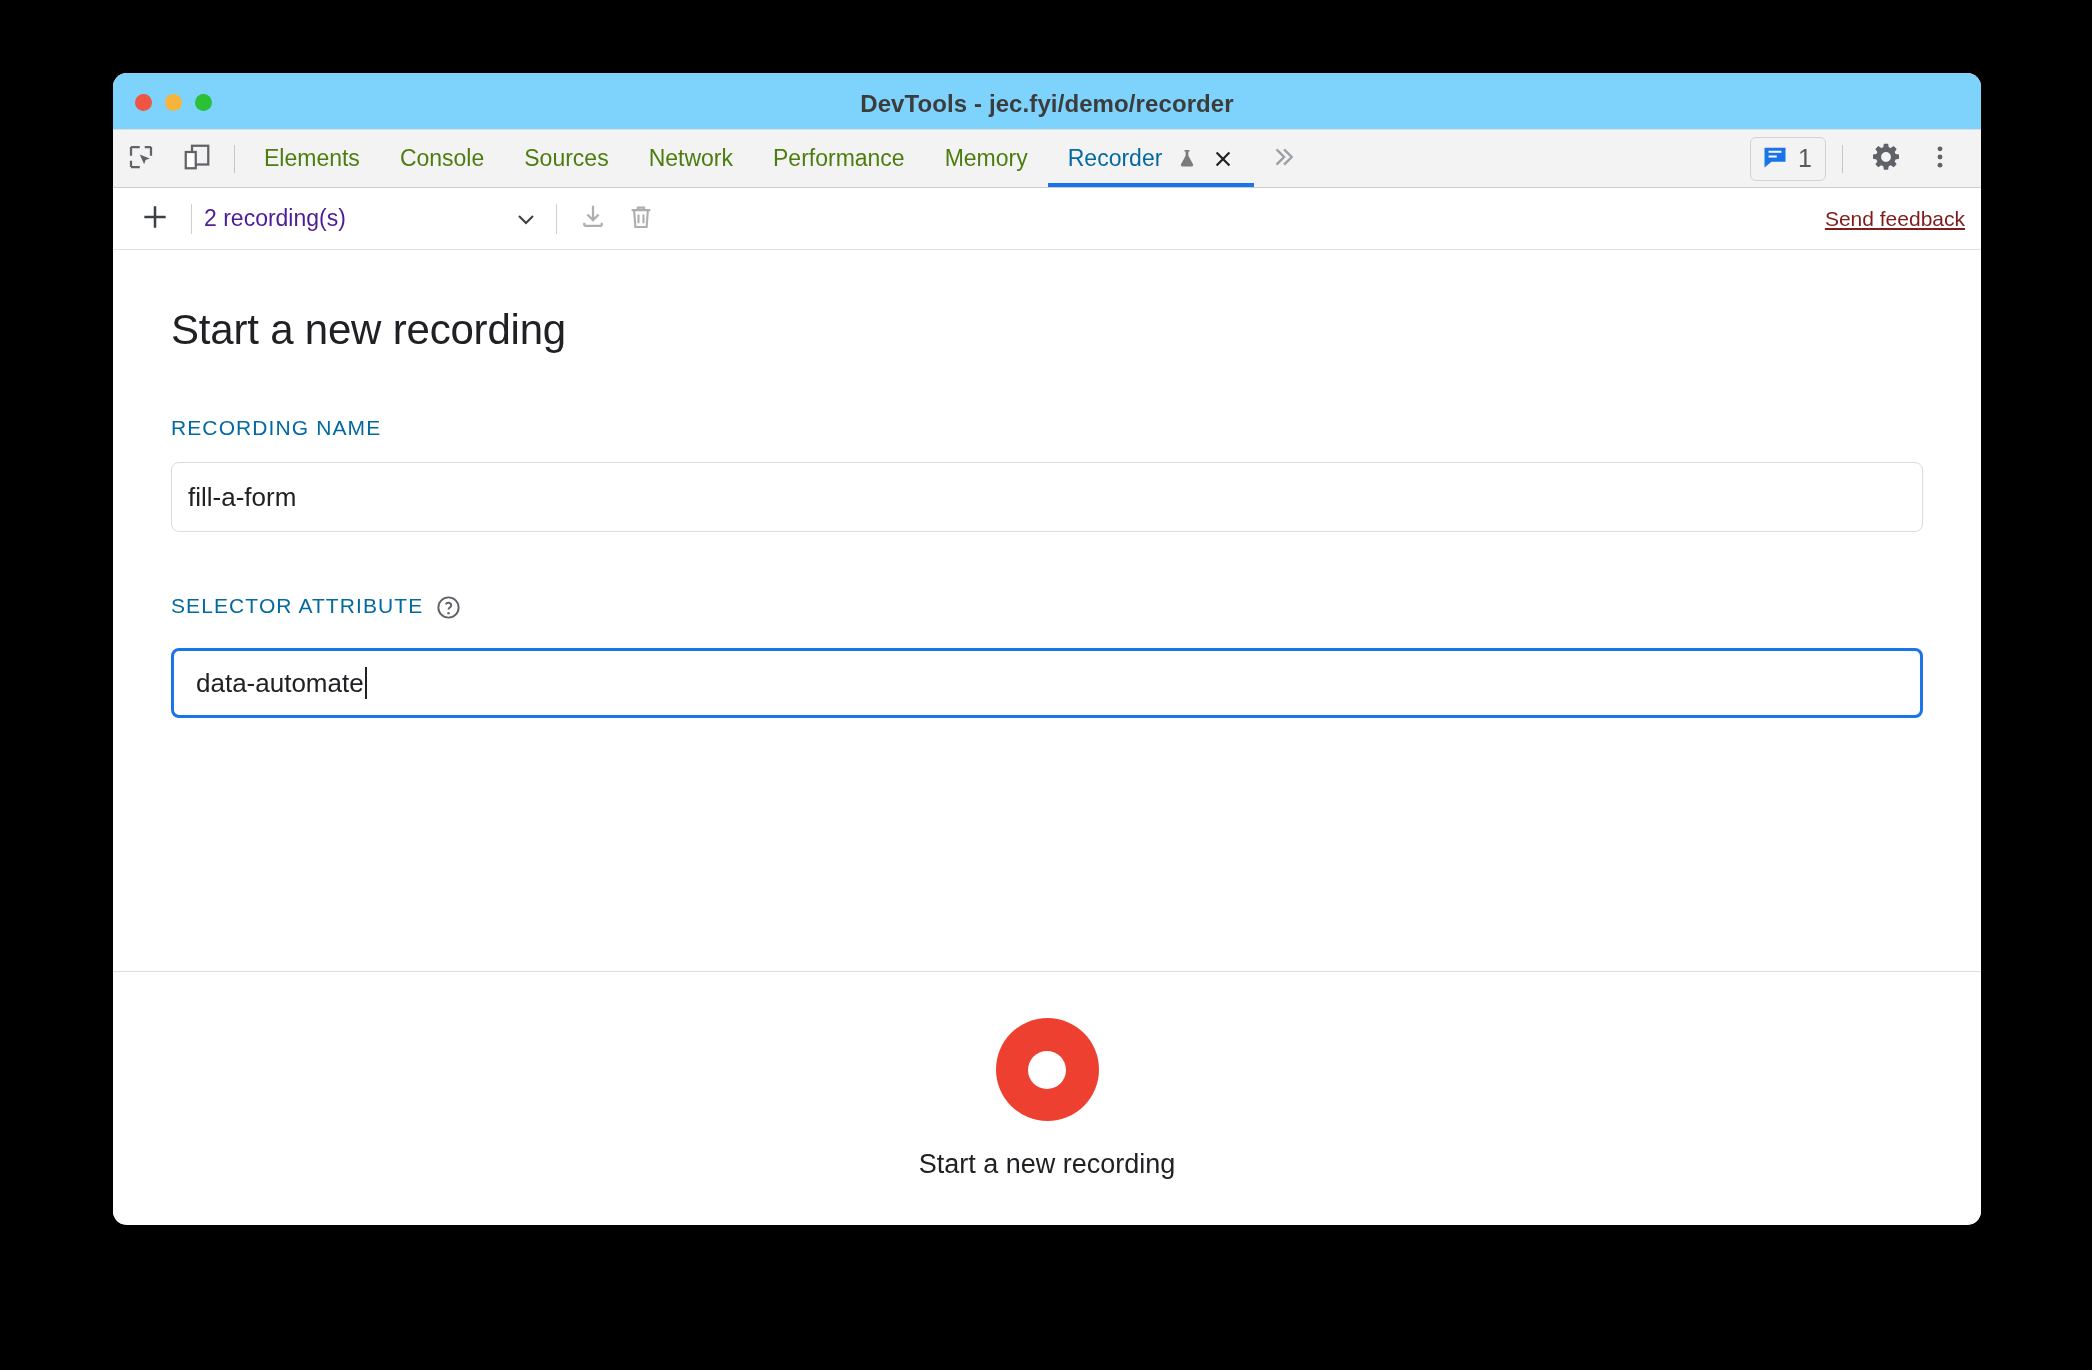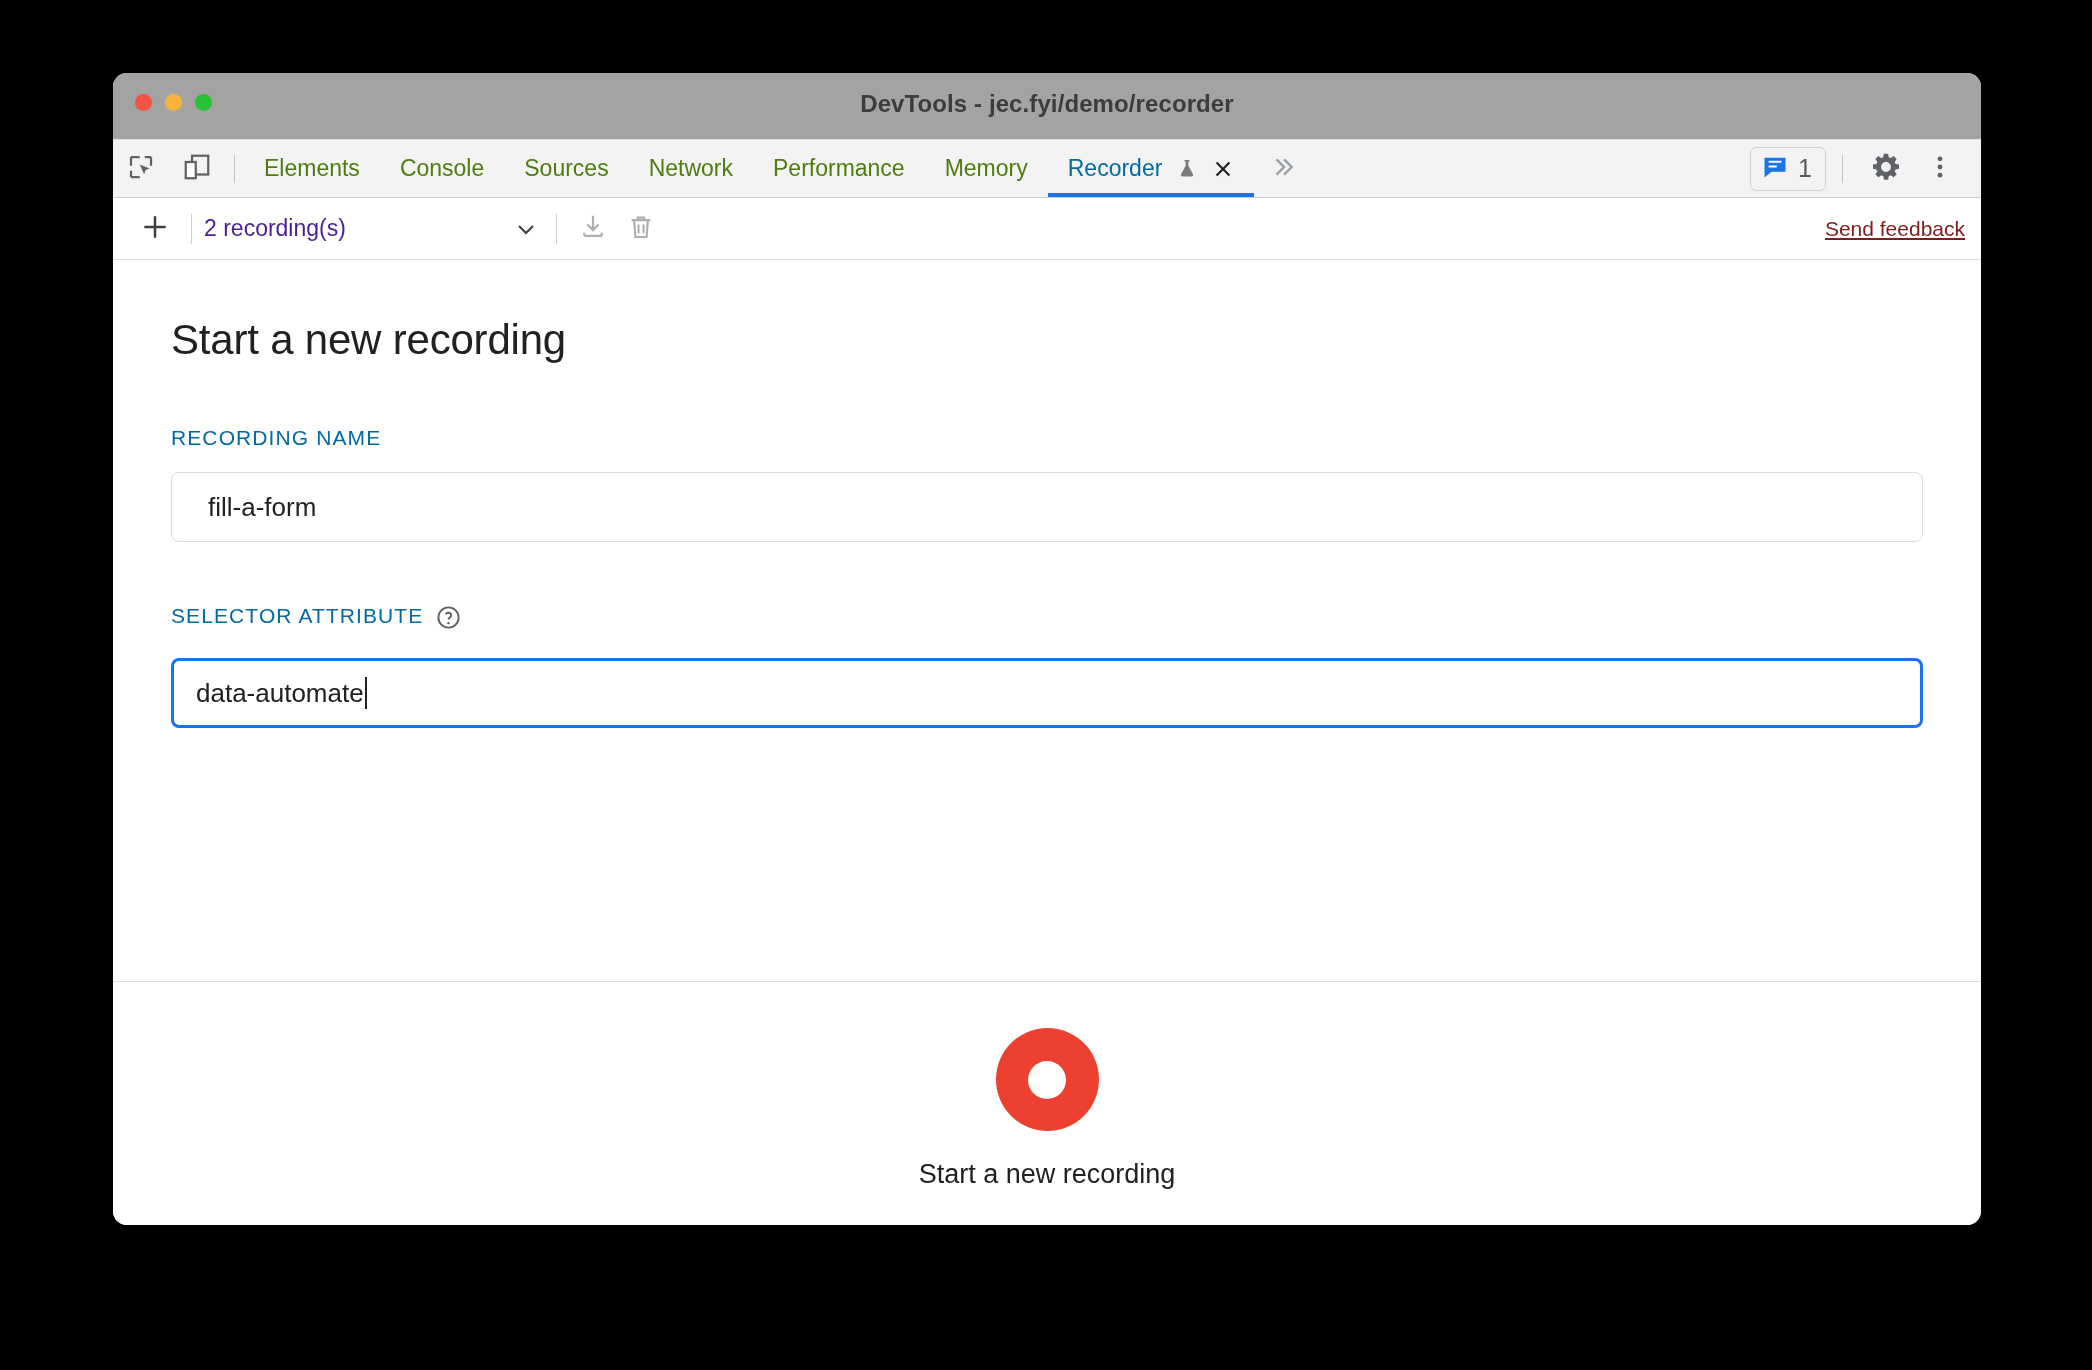--- a/index.html
+++ b/index.html
@@ -28,22 +28,22 @@
     height: 1152px;
     background: #ffffff;
     border-radius: 14px;
     overflow: hidden;
     box-shadow: 0 10px 46px rgba(0,0,0,0.55);
   }
 
   
   #titlebar {
     position: relative;
-    height: 67px;
-    background: #a3a3a3;
+    height: 57px;
+    background: #7dd3fc;
     border-bottom: 1px solid #e2dee2;
   }
   .traffic {
     position: absolute;
     top: 21px;
     width: 17px;
     height: 17px;
     border-radius: 50%;
   }
   .traffic.red    { left: 22px;  background: #f05442; }
@@ -208,21 +208,21 @@
   }
   .text-input {
     margin-top: 22px;
     width: 100%;
     height: 70px;
     border: 1px solid #dadce0;
     border-radius: 8px;
     background: #ffffff;
     display: flex;
     align-items: center;
-    padding: 0 36px;
+    padding: 0 16px;
     font-size: 26px;
     color: #202124;
   }
   .text-input.focused {
     border: 3px solid #1a73e8;
     padding: 0 22px;
   }
   .caret {
     display: inline-block;
     width: 2px;

